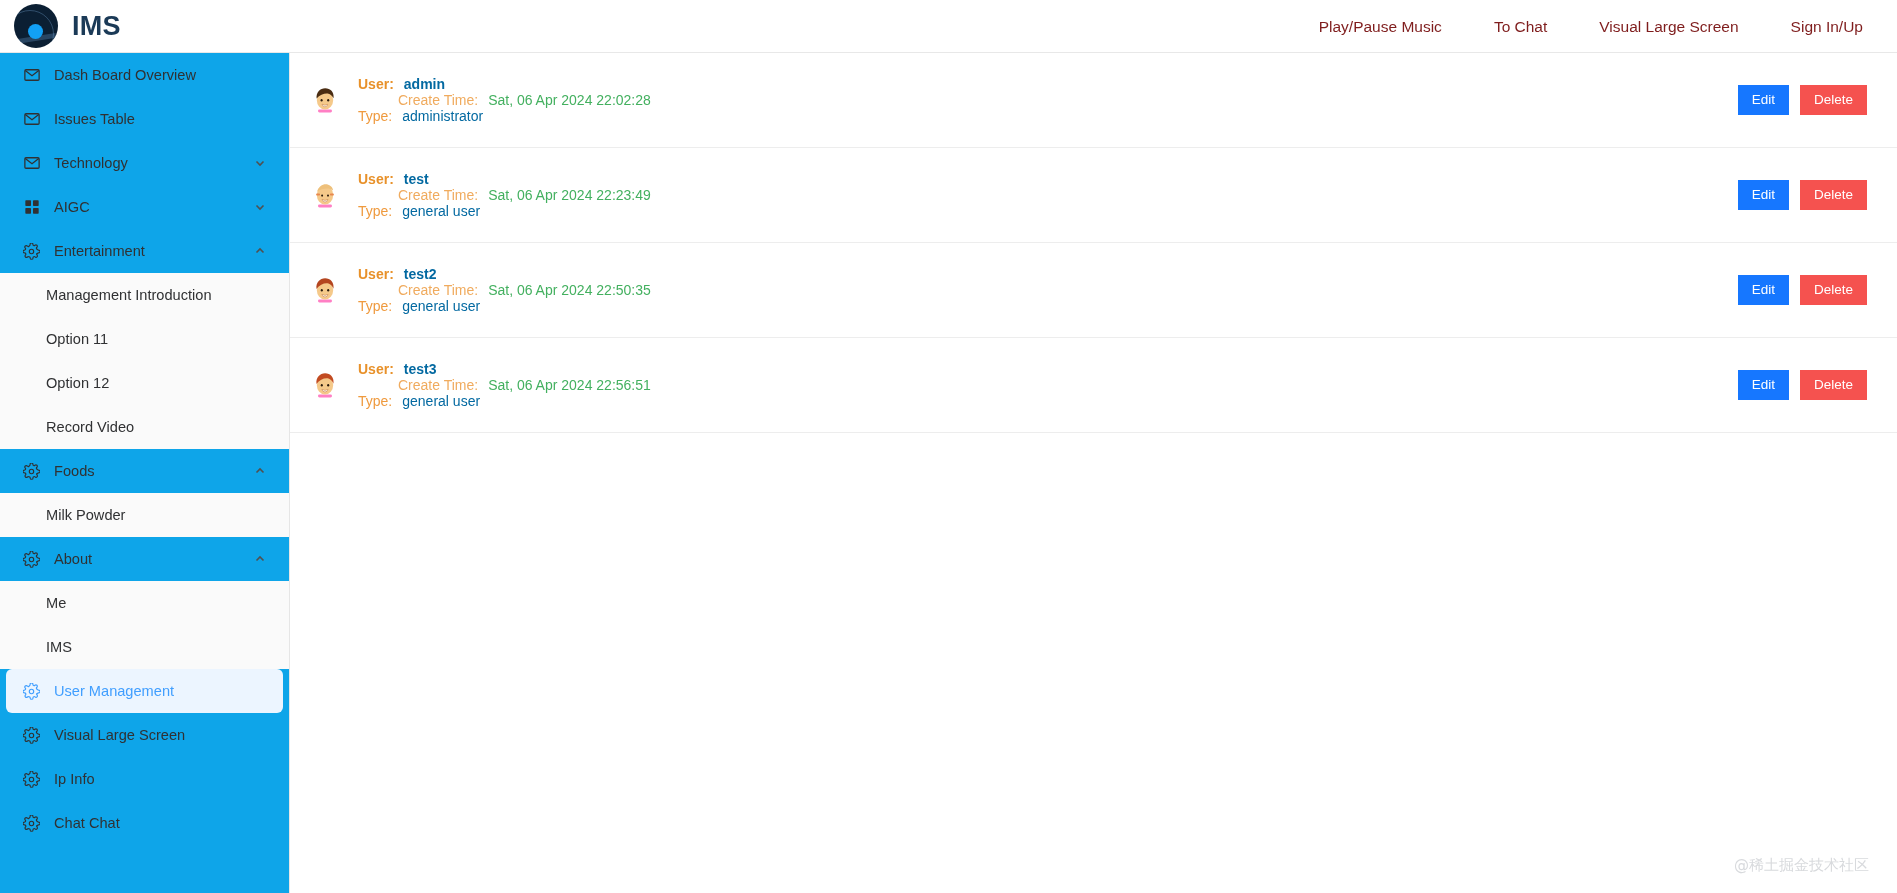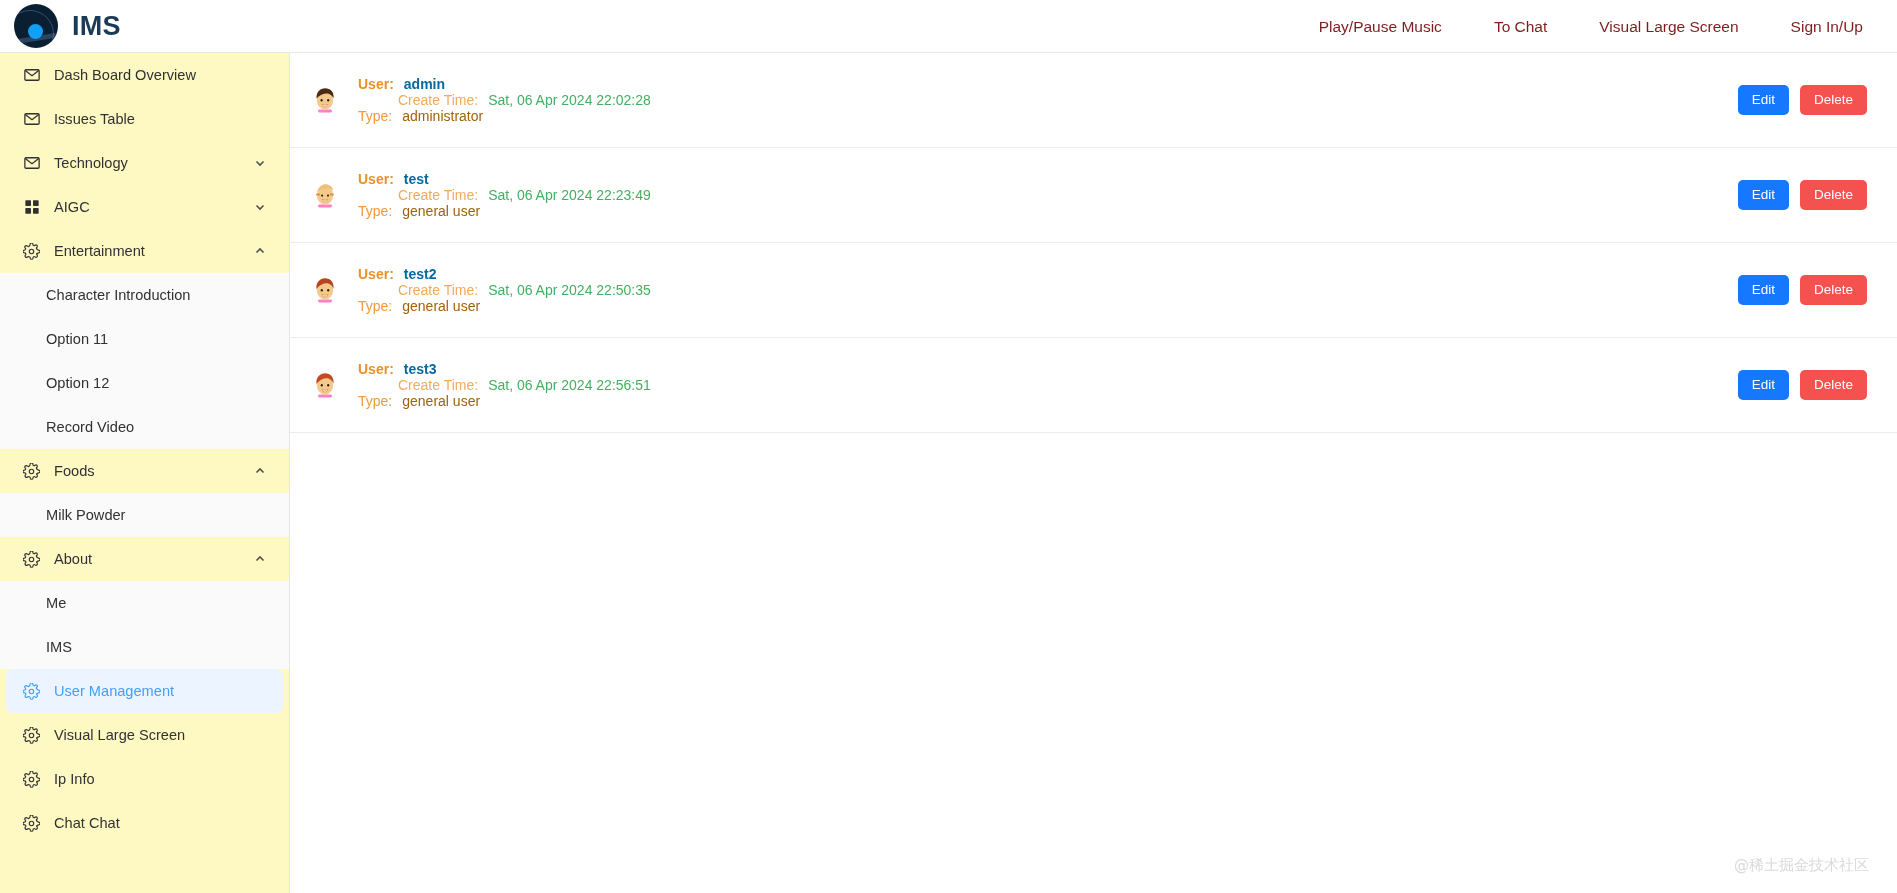--- a/index.html
+++ b/index.html
@@ -48,21 +48,21 @@
   .nav { margin-left:auto; display:flex; align-items:center; height:100%; }
   .nav-item{
     font-size:15.5px; color:#7f1d1d; padding:0 26px; line-height:53px;
     cursor:pointer; white-space:nowrap;
   }
   .nav-item:last-child{ padding-right:34px; }
 
   
   .sidebar{
     position:absolute; top:53px; left:0; width:290px; height:840px;
-    background:#fef9c3;
+    background:#0ea5e9;
     border-right:1px solid #e6e6e6;
     overflow:hidden;
     z-index:20;
   }
   .menu-item{
     height:44px; display:flex; align-items:center;
     padding:0 22px 0 22px; cursor:pointer; position:relative;
     color:#303133; font-size:14.6px; white-space:nowrap;
   }
   .menu-item .mi-icon{
@@ -110,25 +110,25 @@
   .avatar svg{ display:block; }
   .fields{ display:flex; flex-direction:column; }
   .f-line{ display:flex; align-items:baseline; font-size:14px; }
   .f-label{ color:#e79a3c; margin-right:10px; }
   .f-line.name .f-label{ font-weight:bold; color:#e8912a; }
   .f-value{ color:#2fae52; }
   .f-line.name .f-value{ font-weight:bold; color:#0369a1; }
   .f-line.ctime .f-label{ color:#f0ab5e;margin-left:40px; }
   .f-line.ctime .f-value{ color:#43b05f; }
   .f-line.type .f-label{ color:#ef9a3e; }
-  .f-line.type .f-value{ color:#a16207; }
+  .f-line.type .f-value{ color:#0369a1; }
 
   .row-actions{ margin-left:auto; display:flex; gap:11px; }
   .btn{
-    border:none; border-radius:5px; color:#fff;
+    border:none; border-radius:0; color:#fff;
     font-size:13.5px; font-family:"Liberation Sans", sans-serif;
     padding:8px 14px; cursor:pointer; line-height:1;
     min-width:49px;
   }
   .btn-edit{ background:#1677ff; }
   .btn-delete{ background:#f5524f; }
 
   .watermark{
     position:absolute; right:28px; bottom:18px;
     color:#d8dadd; font-size:15px;
@@ -218,21 +218,21 @@
     <span>Entertainment</span>
     <span class="arrow">
       <svg width="12" height="12" viewBox="0 0 24 24" fill="none" stroke="currentColor" stroke-width="3.2">
           <path d="M5 15l7-7 7 7"></path>
         </svg>
     </span>
   </div>
 
   <div class="submenu">
     <div class="sub-item">
-      <span>Character Introduction</span>
+      <span>Management Introduction</span>
     </div>
     <div class="sub-item">
       <span>Option 11</span>
     </div>
     <div class="sub-item">
       <span>Option 12</span>
     </div>
     <div class="sub-item">
       <span>Record Video</span>
     </div>

